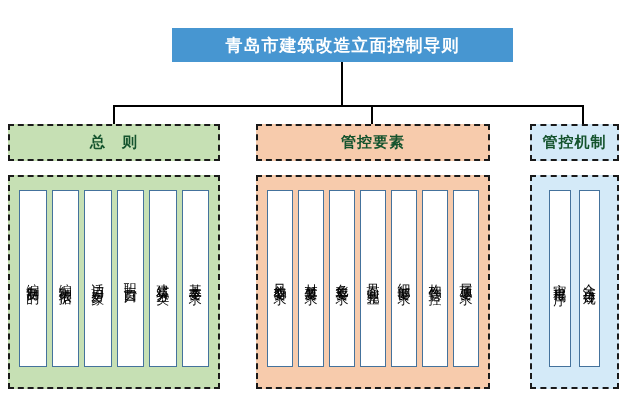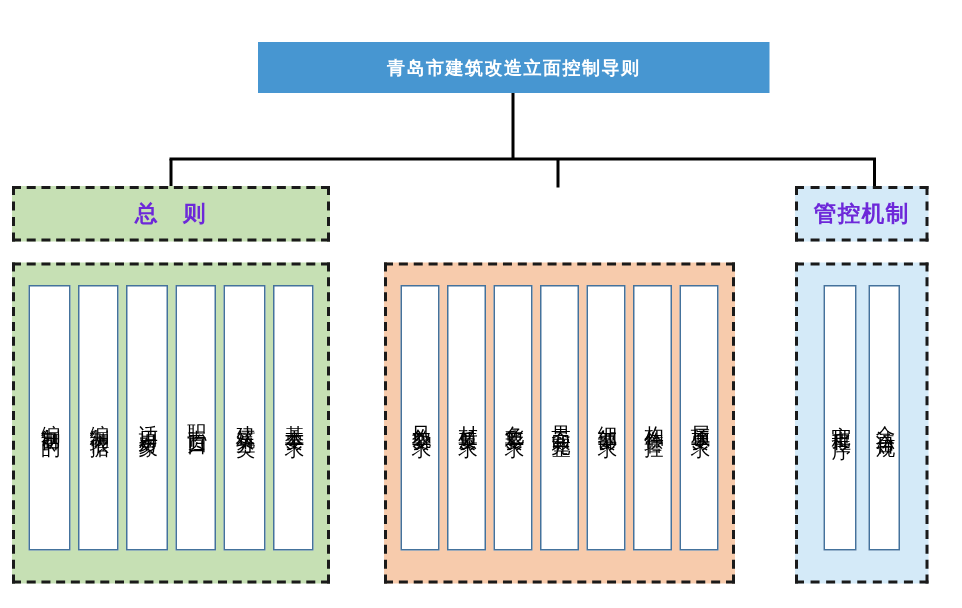--- a/index.html
+++ b/index.html
@@ -2,36 +2,36 @@
 <html><head>
 <meta charset="utf-8">
 <style>
   html,body { margin:0; padding:0; background:#ffffff; }
   .stage {
     position:relative; width:641px; height:405px; background:#ffffff;
     font-family:"DejaVu Sans", sans-serif; overflow:hidden;
   }
   .title-box {
     position:absolute; left:172px; top:28px; width:341px; height:34px;
-    background:#4796D1; color:#ffffff; font-weight:bold; font-size:12px;
+    background:#4796D1; color:#ffffff; font-weight:bold; font-size:17px;
     display:flex; align-items:center; justify-content:center;
     letter-spacing:1px; box-sizing:border-box;
   }
   .line { position:absolute; background:#000000; }
   .line-title-v { left:341px; top:62px; width:2px; height:44px; }
   .line-h      { left:113px; top:105px; width:471px; height:2px; }
   .drop        { top:106px; width:2px; height:19px; }
   .drop-1 { left:113px; }
   .drop-2 { left:371px; }
   .drop-3 { left:582px; }
   .group-header {
     position:absolute; top:124px; height:37px;
     border:2px dashed #1a1a1a; box-sizing:border-box;
     display:flex; align-items:center; justify-content:center;
-    font-weight:bold; font-size:15px; color:#6d28d9; white-space:pre;
+    font-weight:bold; font-size:15px; color:#14532d; white-space:pre;
     letter-spacing:1px;
   }
   .group-body {
     position:absolute; top:175px; height:214px;
     border:2px dashed #1a1a1a; box-sizing:border-box;
     display:flex; gap:5px; padding:13px 9px 20px 9px;
   }
   .g-green  { left:8px;   width:212px; background:#C6E0B4; }
   .g-orange { left:256px; width:234px; background:#F7CBAC; }
   .g-blue   { left:530px; width:89px; background:#D4EAF8; }
@@ -53,20 +53,21 @@
 
   <div class="title-box">青岛市建筑改造立面控制导则</div>
 
   <div class="line line-title-v"></div>
   <div class="line line-h"></div>
   <div class="line drop drop-1"></div>
   <div class="line drop drop-2"></div>
   <div class="line drop drop-3"></div>
 
   <div class="group-header g-green">总　则</div>
+  <div class="group-header g-orange">管控要素</div>
   <div class="group-header g-blue">管控机制</div>
 
   <div class="group-body g-green">
     <div class="bar">
         <span>编制目的</span>
       </div>
     <div class="bar">
         <span>编制依据</span>
       </div>
     <div class="bar">

